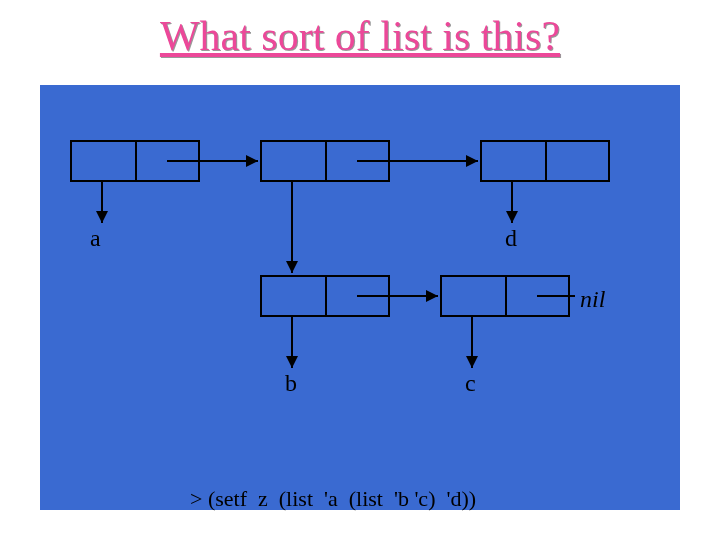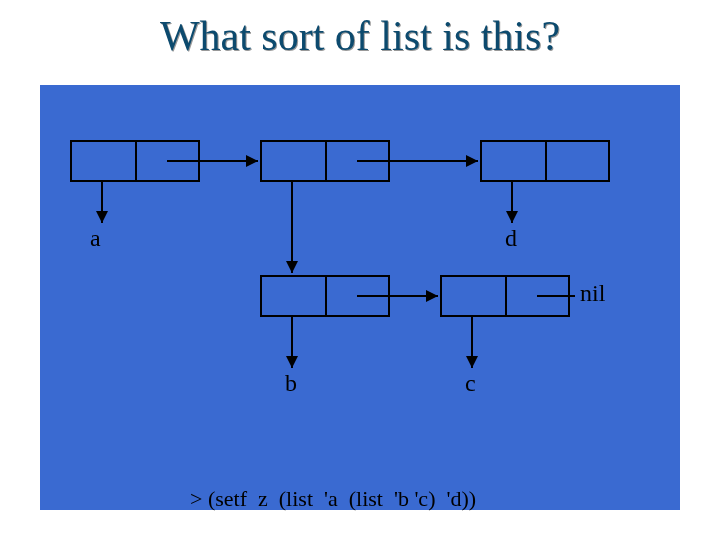--- a/index.html
+++ b/index.html
@@ -16,22 +16,23 @@
     width: 720px;
     height: 540px;
   }
   .title {
     position: absolute;
     top: 12px;
     left: 0;
     width: 720px;
     text-align: center;
     font-size: 42px;
-    color: #0c4a6e;
+    color: #ec4899;
     text-shadow: 1px 1px 0 #999;
+    text-decoration: underline;
   }
   .canvas {
     position: absolute;
     left: 40px;
     top: 85px;
     width: 640px;
     height: 425px;
     background: #3a6ad1;
   }
   
@@ -88,21 +89,21 @@
 
     <div class="cell" style="left:30px;  top:55px;"></div>
     <div class="cell" style="left:220px; top:55px;"></div>
     <div class="cell" style="left:440px; top:55px;"></div>
 
     <div class="cell" style="left:220px; top:190px;"></div>
     <div class="cell" style="left:400px; top:190px;"></div>
 
     <div class="label" style="left:50px;  top:140px;">a</div>
     <div class="label" style="left:465px; top:140px;">d</div>
-    <div class="label" style="left:540px; top:195px;">nil</div>
+    <div class="label" style="left:540px; top:201px;font-style:italic;">nil</div>
     <div class="label" style="left:245px; top:285px;">b</div>
     <div class="label" style="left:425px; top:285px;">c</div>
 
     <div class="code" style="left:150px; top:340px;">
       <div>&gt; (setf  z  (list  'a  (list  'b 'c)  'd))</div>
       
     </div>
 
     <svg class="arrows">
       <defs>

